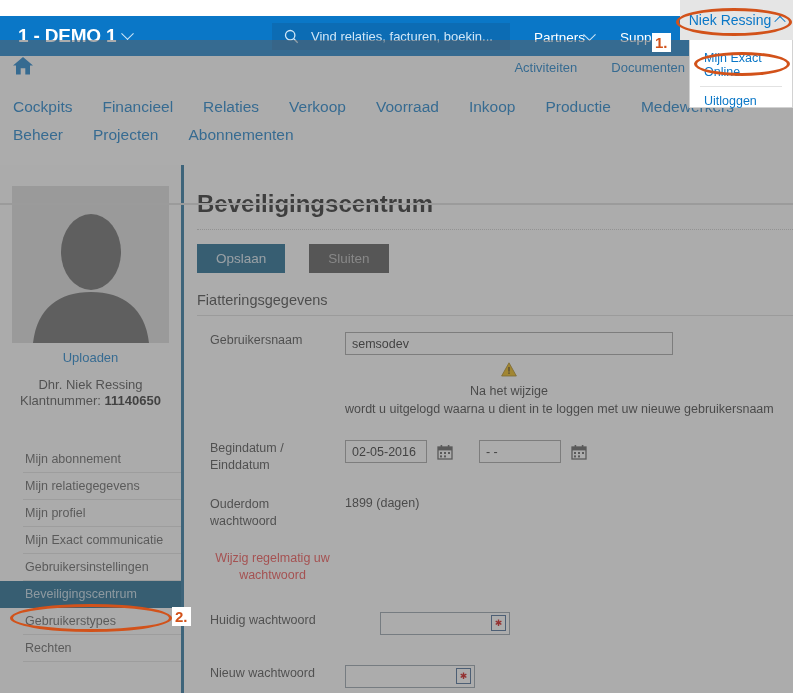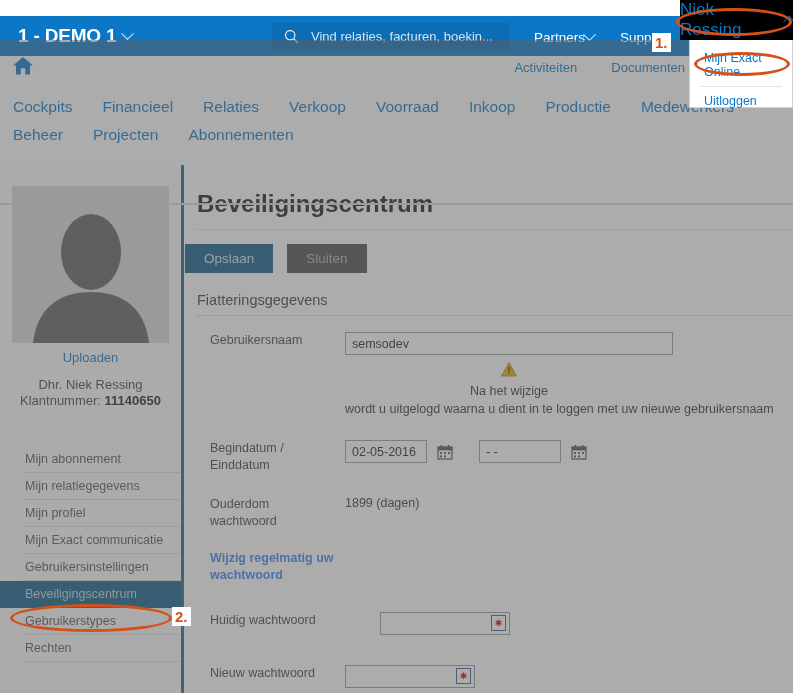--- a/index.html
+++ b/index.html
@@ -45,21 +45,21 @@
   #search-input::placeholder { color:#cfe6f7; opacity:1; }
 
   .top-link {
     color:#ffffff; font-size:13.5px; display:flex; align-items:center; 
   }
   #partners-link { position:absolute; left:534px; top:14px; }
   #support-link  { position:absolute; left:620px; top:14px; }
 
   #user-menu-button {
     position:absolute; left:680px; top:0px; width:113px; height:40px;
-    background:#000000; color:#0a77c7; font-size:17px;
+    background:#e5e5e5; color:#0a77c7; font-size:14px;
     display:flex; align-items:center; justify-content:center; gap:5px;
     z-index:45;
   }
 
   
   #user-dropdown {
     position:absolute; left:689px; top:40px; width:104px; height:68px;
     background:#ffffff;
     border-left:1px solid #d2d2d2; border-right:1px solid #d2d2d2;
     border-bottom:1px solid #d2d2d2;
@@ -140,21 +140,21 @@
     background:#ffffff;
   }
   #page-title {
     position:absolute; left:13px; top:25px;
     font-size:24px; font-weight:bold; color:#1b1b1b;
   }
   #title-divider {
     position:absolute; left:13px; top:64px; width:596px; height:1px;
     border-top:1px dotted #c8c8c8;
   }
-  #btn-row { position:absolute; left:1px; top:79px; display:flex; gap:14px; }
+  #btn-row { position:absolute; left:13px; top:79px; display:flex; gap:24px; }
   #save-button {
     background:#0b5c86; color:#d6e5ef; border:none;
     font-size:13.5px; padding:7px 19px; font-family:"Liberation Sans", sans-serif;
   }
   #close-button {
     background:#4c4c4c; color:#b3b3b3; border:none;
     font-size:13.5px; padding:0 19px; font-family:"Liberation Sans", sans-serif;
   }
   #section-title {
     position:absolute; left:13px; top:127px; font-size:14.5px; color:#3a3a3a;
@@ -162,21 +162,21 @@
   #form-divider {
     position:absolute; left:13px; top:150px; width:596px; height:1px; background:#dcdcdc;
   }
 
   #form { position:absolute; left:13px; top:155px; width:596px; }
   .form-row { display:flex; align-items:flex-start; }
   .form-label {
     width:148px; padding:12px 10px 4px 13px;
     font-size:12.5px; color:#3f3f3f; line-height:17px;
   }
-  .form-label.bold { font-weight:bold; color:#3b82f6; }
+  .form-label.bold { font-weight:normal; color:#ef4444;text-align:center; }
   .form-value { padding:12px 0 4px 0; flex:1; }
 
   .label-col-bg {
     position:absolute; left:13px; top:155px; width:161px; height:373px;
     background:#f0f0f0; z-index:-1;
   }
 
   input.txt {
     border:1px solid #9d9d9d; height:23px; font-size:12.5px;
     padding:2px 6px; font-family:"Liberation Sans", sans-serif;

